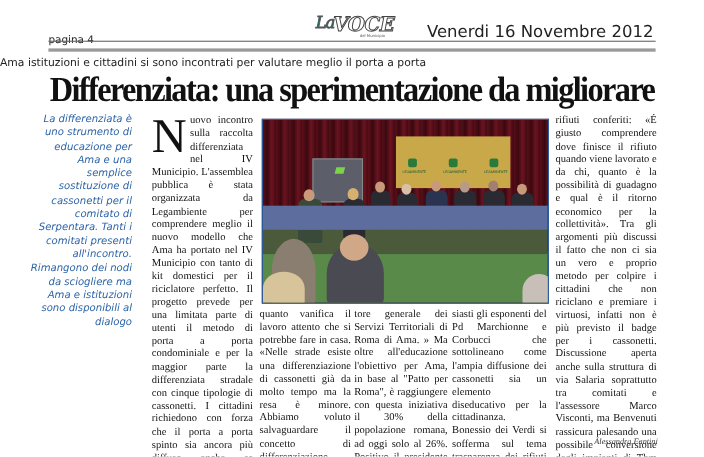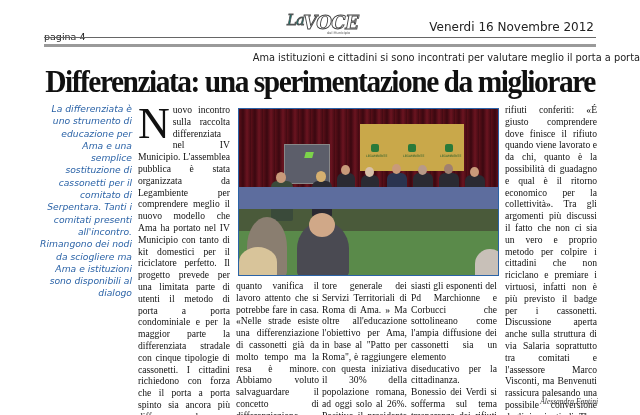--- a/index.html
+++ b/index.html
@@ -1,31 +1,31 @@
 <!DOCTYPE html>
 <html><head>
 <meta charset="utf-8">
 <style>
   * { margin:0; padding:0; box-sizing:border-box; }
   html, body { width:640px; height:415px; background:#ffffff; overflow:hidden; }
   body { position:relative; font-family:"Liberation Serif", serif; color:#111; }
 
   .page-label { position:absolute; left:44px; top:20px; font-family:"DejaVu Sans", sans-serif; font-size:9.5px; color:#222;margin-top:11px; }
-  .date-label { position:absolute; right:46px; top:20px; font-family:"DejaVu Sans", sans-serif; font-size:12px; color:#222; }
+  .date-label { position:absolute; right:46px; top:20px; font-family:"DejaVu Sans", sans-serif; font-size:15px; color:#222; }
   .masthead { position:absolute; left:287px; top:9px; width:70px; height:28px; }
   .masthead .la { position:absolute; left:0; top:2px; font-family:"DejaVu Serif", serif; font-style:italic; font-size:15px; color:#0f766e; -webkit-text-stroke:0.8px #555; letter-spacing:-1px; }
   .masthead .voce { position:absolute; left:16px; top:3px; font-family:"DejaVu Serif", serif; font-style:italic; font-weight:bold; font-size:18px; color:#fff; -webkit-text-stroke:0.9px #444; letter-spacing:-0.5px; }
   .masthead .sub { position:absolute; left:40px; top:22px; font-family:"DejaVu Sans", sans-serif; font-size:3.5px; color:#555; }
   .rule-thin { position:absolute; left:44px; top:37px; width:552px; height:1px; background:#666; }
   .rule-thick { position:absolute; left:44px; top:44px; width:552px; height:3px; background:#9a9a9a; }
 
-  .kicker { position:absolute; left:0; width:640px; top:52px; text-align:right; font-family:"DejaVu Sans", sans-serif; font-size:9.8px; color:#222; }
+  .kicker { position:absolute; left:0; width:640px; top:52px; text-align:left; font-family:"DejaVu Sans", sans-serif; font-size:9.8px; color:#222; }
   .headline { position:absolute; left:0; width:640px; top:63px; text-align:center; font-family:"Liberation Serif", serif; font-weight:bold; font-size:32px; letter-spacing:-1.6px; color:#111; transform:scaleX(0.92); transform-origin:center; line-height:36px; }
 
-  .sidebar-quote { position:absolute; left:40px; top:103px; width:92px; text-align:right; font-family:"DejaVu Sans", sans-serif; font-style:italic; font-size:9.2px; line-height:12.3px; color:#2b63a7; }
+  .sidebar-quote { position:absolute; left:28px; top:103px; width:92px; text-align:right; font-family:"DejaVu Sans", sans-serif; font-style:italic; font-size:9.2px; line-height:12.3px; color:#2b63a7; }
 
   .col { position:absolute; font-family:"Liberation Serif", serif; font-size:9.6px; line-height:11.8px; text-align:justify; color:#111; hyphens:auto; }
   .col1 { left:138px; top:104px; width:92px; }
   .col2 { left:236px; top:280px; width:83px; }
   .col3 { left:322px; top:280px; width:85px; }
   .col4 { left:411px; top:280px; width:86px; }
   .col5 { left:505px; top:104px; width:92px; }
 
   .dropcap { float:left; font-family:"Liberation Serif", serif; font-size:44px; line-height:36px; margin:0 3px 0 0; padding-top:2px; }
 

